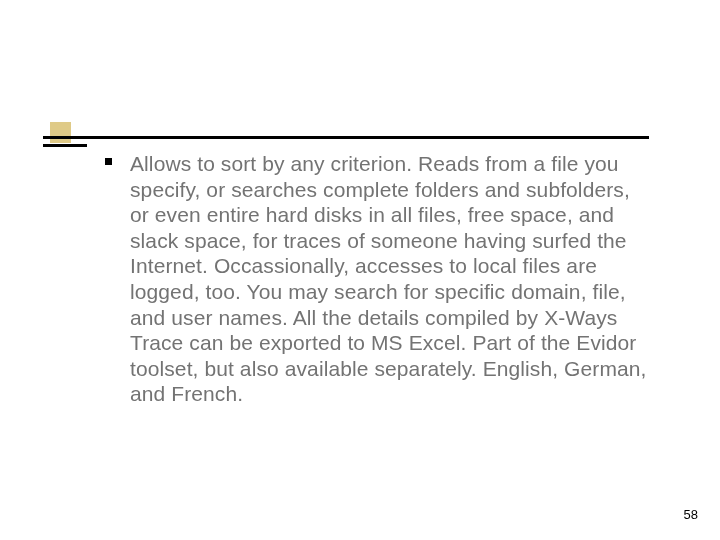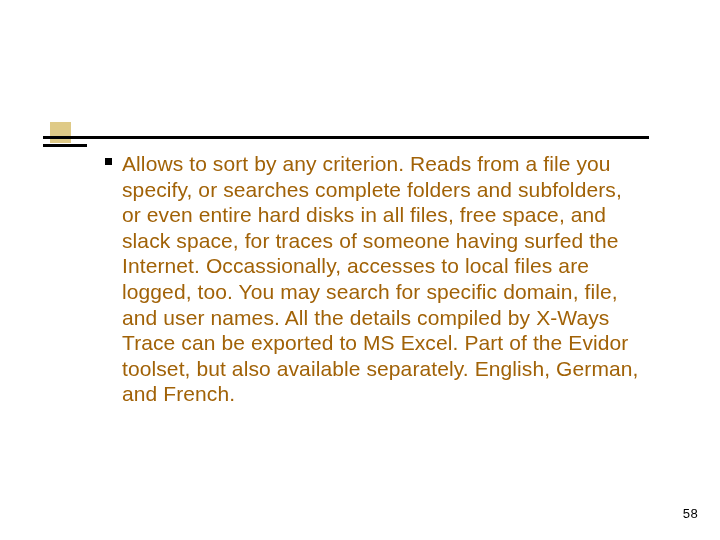--- a/index.html
+++ b/index.html
@@ -50,34 +50,34 @@
   .bullet {
     position: absolute;
     left: 105px;
     top: 158px;
     width: 7px;
     height: 7px;
     background: #000;
   }
   .body-text {
     position: absolute;
-    left: 122px;
+    left: 130px;
     top: 151px;
     width: 520px;
     font-size: 21px;
     line-height: 1.22;
-    color: #a16207;
+    color: #737373;
     letter-spacing: 0.1px;
   }
   .page-number {
     position: absolute;
     right: 22px;
     bottom: 18px;
     font-size: 13px;
-    font-family: Liberation Mono, monospace;
+    font-family: Liberation Sans, sans-serif;
     color: #000;
   }
 </style>
 </head>
 <body>
 
 <div class="slide">
 
   <div class="accent-group">
     <div class="gold-box"></div>

